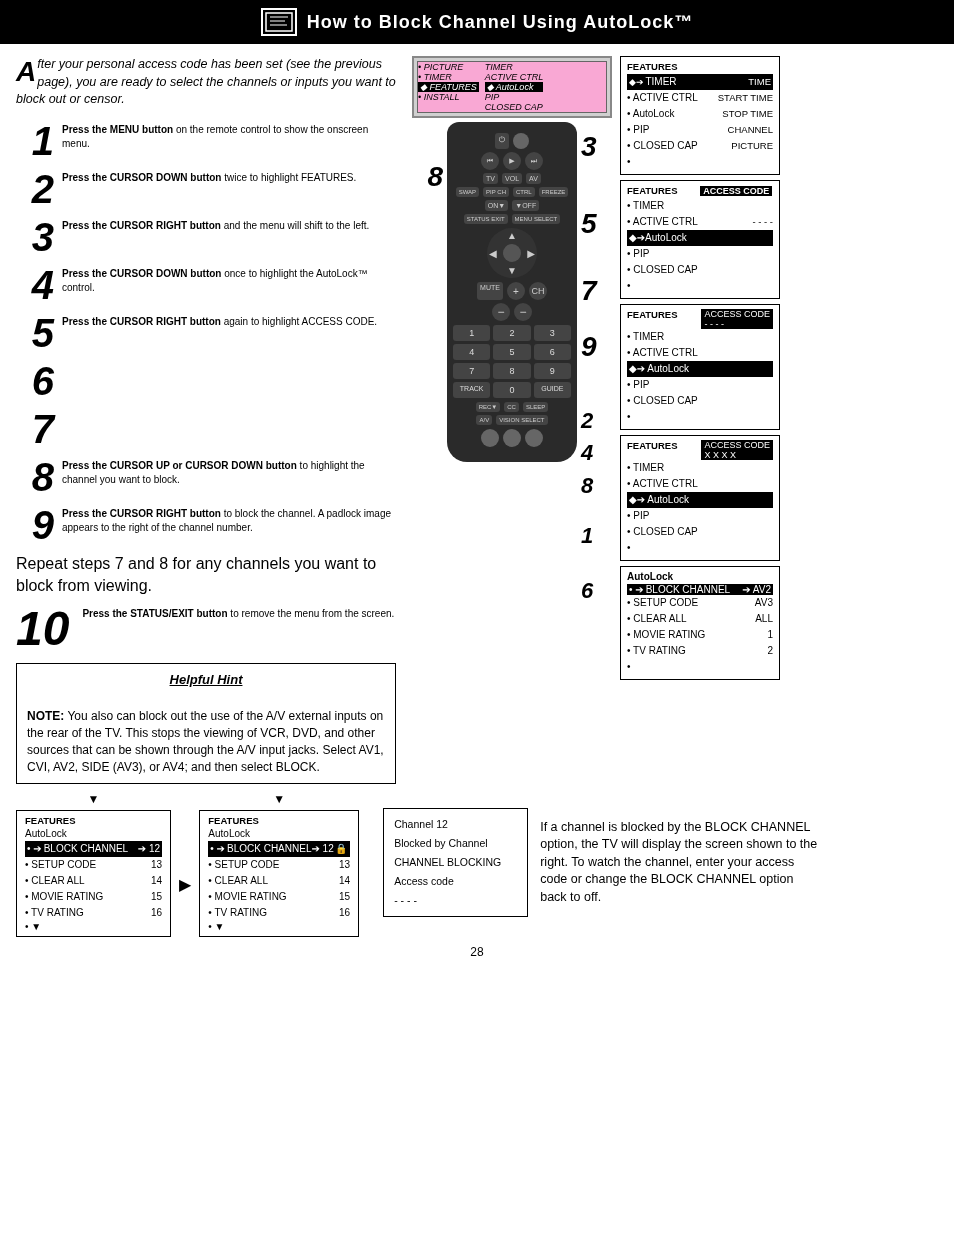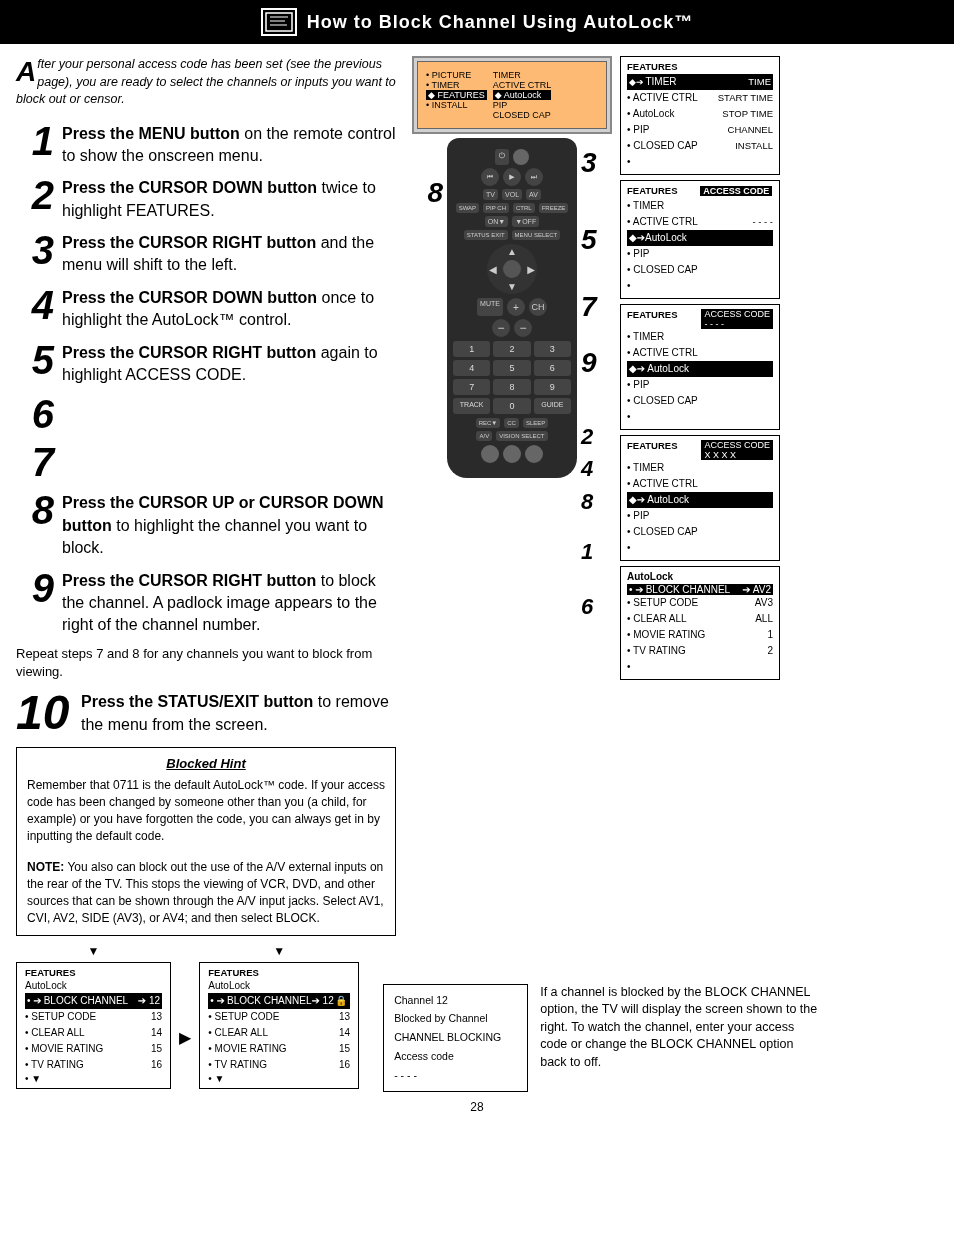--- a/index.html
+++ b/index.html
@@ -82,34 +82,34 @@
       line-height: 1;
       min-width: 28px;
       text-align: right;
       flex-shrink: 0;
     }
     .step-number.large {
       font-size: 40px;
       min-width: 38px;
     }
     .step-text {
-      font-size: 16px;
+      font-size: 10px;
       line-height: 1.4;
       padding-top: 2px;
     }
     .step-text strong {
       font-weight: bold;
     }
     .step-text em {
       font-style: italic;
     }
 
     
     .repeat-note {
-      font-size: 13px;
+      font-size: 16px;
       line-height: 1.4;
       margin: 6px 0 8px 0;
     }
 
     
     .step-10 {
       display: flex;
       align-items: flex-start;
       gap: 13px;
       margin-bottom: 10px;
@@ -306,24 +306,25 @@
     }
 
     
     .tv-screen-top {
       border: 2px solid #888;
       background: #d0d0d0;
       padding: 3px;
       margin-bottom: 6px;
     }
     .tv-screen-inner {
-      background: #fdba74;
+      background: #f9a8d4;
       border: 1px solid #666;
-      padding: 8px;
+      padding: 0;
       font-size: 9px;
+      font-style: italic;
     }
 
     
     .bottom-screen-area {
       display: flex;
       gap: 8px;
       padding: 0 16px 4px 16px;
     }
 
     .bscreen {
@@ -434,24 +435,21 @@
     <div class="repeat-note">Repeat steps 7 and 8 for any channels you want to block from viewing.</div>
 
     <div class="step-10">
       <div class="step-10-number">10</div>
       <div class="step-text">
         <strong>Press the STATUS/EXIT button</strong> to remove the menu from the screen.
       </div>
     </div>
 
     <div class="hint-box">
-      <div class="hint-title">Blocked Hint</div>
-      <div class="hint-text">
-        Remember that 0711 is the default AutoLock™ code. If your access code has been changed by someone other than you (a child, for example) or you have forgotten the code, you can always get in by inputting the default code.
-      </div>
+      <div class="hint-title">Helpful Hint</div>
       <br>
       <div class="hint-text">
         <span class="note-label">NOTE:</span> You also can block out the use of the A/V external inputs on the rear of the TV. This stops the viewing of VCR, DVD, and other sources that can be shown through the A/V input jacks. Select AV1, CVI, AV2, SIDE (AV3), or AV4; and then select BLOCK.
       </div>
     </div>
   </div>
 
   <div class="right-col">
 
     <div style="display:flex; gap:8px; align-items:flex-start;">
@@ -606,21 +604,21 @@
           <div class="sp-item">
             <span>• AutoLock</span>
             <span class="sp-right">STOP TIME</span>
           </div>
           <div class="sp-item">
             <span>• PIP</span>
             <span class="sp-right">CHANNEL</span>
           </div>
           <div class="sp-item">
             <span>• CLOSED CAP</span>
-            <span class="sp-right">INSTALL</span>
+            <span class="sp-right">PICTURE</span>
           </div>
           <div class="sp-item">•</div>
         </div>
 
         <div class="screen-panel">
           <div class="sp-title">FEATURES
             <span style="margin-left:20px; background:#000; color:#fff; font-size:9px; padding:0 3px;">ACCESS CODE</span>
           </div>
           <div class="sp-item">• TIMER</div>
           <div class="sp-item">• ACTIVE CTRL
@@ -753,21 +751,21 @@
       <div style="display:flex;font-size:10px;line-height:1.6;">
         <span>• TV RATING</span>
         <span style="margin-left:auto;">16</span>
       </div>
       <div style="font-size:10px;">• ▼</div>
     </div>
   </div>
 
   <div style="flex:1; display:flex; flex-direction:column; gap:10px; padding-left:16px;">
 
-    <div style="display:flex; gap:12px; align-items:flex-start; margin-top:40px;">
+    <div style="display:flex; gap:12px; align-items:center; margin-top:16px;">
       <div class="ch-blocked">
         <div style="line-height:1.8;">Channel 12</div>
         <div style="line-height:1.8;">Blocked by Channel</div>
         <div style="line-height:1.8;">CHANNEL BLOCKING</div>
         <div style="line-height:1.8;">Access code</div>
         <div style="line-height:1.8;">- - - -</div>
       </div>
       <div class="bottom-right-text">If a channel is blocked by the BLOCK CHANNEL option, the TV will display the screen shown to the right. To watch the channel, enter your access code or change the BLOCK CHANNEL option back to off.</div>
     </div>
   </div>

